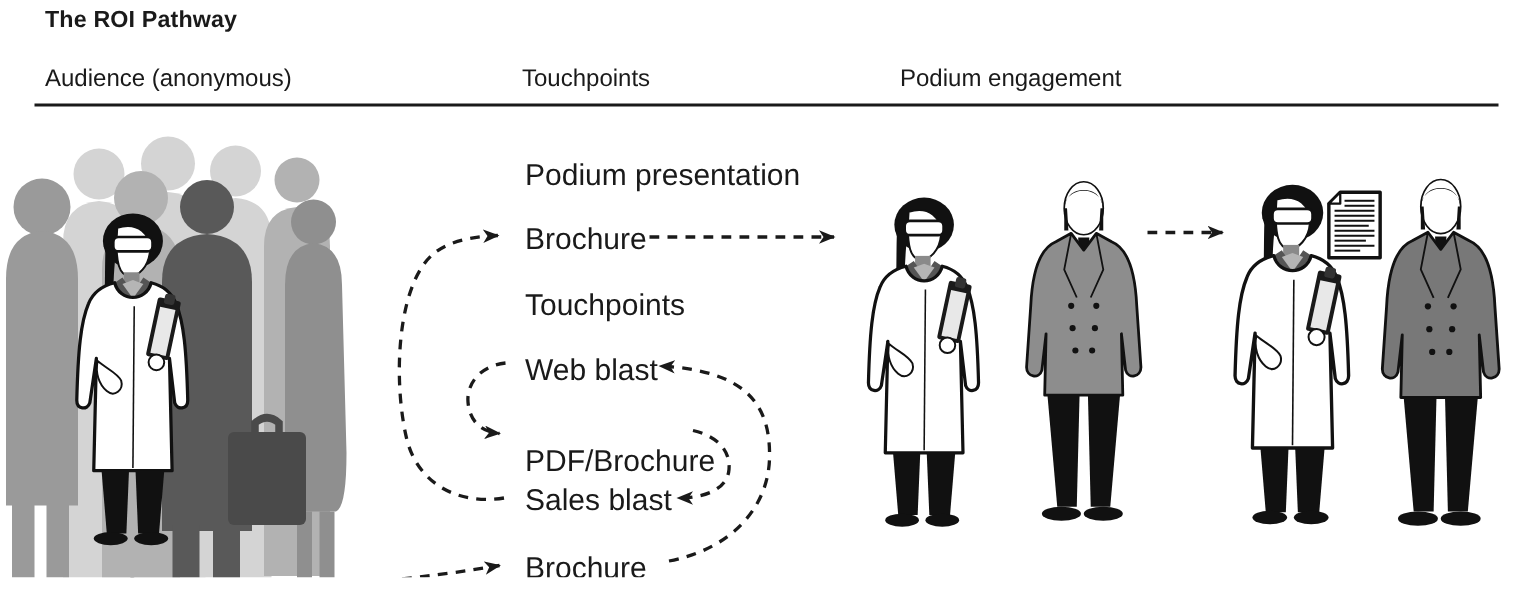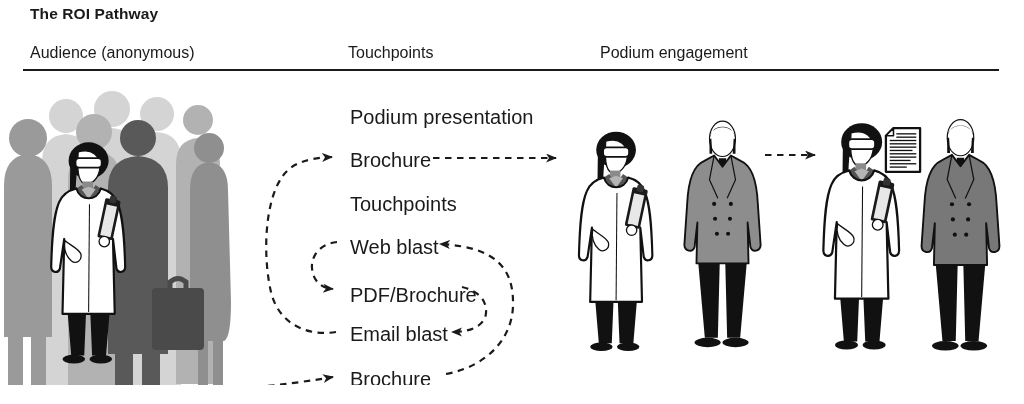--- a/index.html
+++ b/index.html
@@ -10,42 +10,42 @@
   .abs{position:absolute;}
   #page-title{left:30px;top:5px;font-size:15.5px;font-weight:bold;letter-spacing:.1px;}
   .col-header{top:44px;font-size:16px;white-space:nowrap;}
   #hdr-audience{left:30px;}
   #hdr-touchpoints{left:348px;}
   #hdr-sales{left:600px;}
   #hdr-closed{left:845px;}
   #header-rule{left:23px;top:69px;width:976px;height:2px;background:#1a1a1a;}
   .tp-item{left:350px;font-size:20px;white-space:nowrap;}
   #tp-0{top:106px;} #tp-1{top:149px;} #tp-2{top:193px;}
-  #tp-3{top:236px;} #tp-4{top:284px;text-align:right;} #tp-5{top:323px;} #tp-6{top:368px;}
+  #tp-3{top:236px;} #tp-4{top:297px;text-align:right;} #tp-5{top:323px;} #tp-6{top:368px;}
   svg.fig{position:absolute;overflow:visible;}
   #flow-overlay{position:absolute;left:0;top:0;width:1024px;height:404px;pointer-events:none;}
   #symbol-defs{position:absolute;width:0;height:0;overflow:hidden;}
 </style>
 </head>
 <body>
 
 <div id="stage">
 
   <div class="abs" id="page-title">The ROI Pathway</div>
   <div class="abs col-header" id="hdr-audience">Audience (anonymous)</div>
   <div class="abs col-header" id="hdr-touchpoints">Touchpoints</div>
   <div class="abs col-header" id="hdr-sales">Podium engagement</div>
   <div class="abs" id="header-rule"></div>
 
   <div class="abs tp-item" id="tp-0">Podium presentation</div>
   <div class="abs tp-item" id="tp-1">Brochure</div>
   <div class="abs tp-item" id="tp-2">Touchpoints</div>
   <div class="abs tp-item" id="tp-3">Web blast</div>
   <div class="abs tp-item" id="tp-4">PDF/Brochure</div>
-  <div class="abs tp-item" id="tp-5">Email blast</div>
+  <div class="abs tp-item" id="tp-5">Sales blast</div>
   <div class="abs tp-item" id="tp-6">Brochure</div>
 
   <svg id="symbol-defs" aria-hidden="true">
     <defs>
       <symbol id="scientist" viewBox="0 0 110 270">
         <ellipse cx="58" cy="26" rx="23" ry="21" fill="#111"></ellipse>
         <path d="M37,30 C36,60 38,85 31,100 C29,106 37,108 39,101 C44,84 42,55 45,36 Z" fill="#111"></path>
         <path d="M46,16 C62,11 72,21 71,34 C70,46 62,53 56,53 C48,53 44,44 46,16 Z" fill="#fff" stroke="#111" stroke-width="1.5"></path>
         <rect x="43" y="23" width="30" height="11" rx="4" fill="#fff" stroke="#111" stroke-width="2"></rect>
         <line x1="43" y1="28" x2="36" y2="31" stroke="#111" stroke-width="2"></line>

